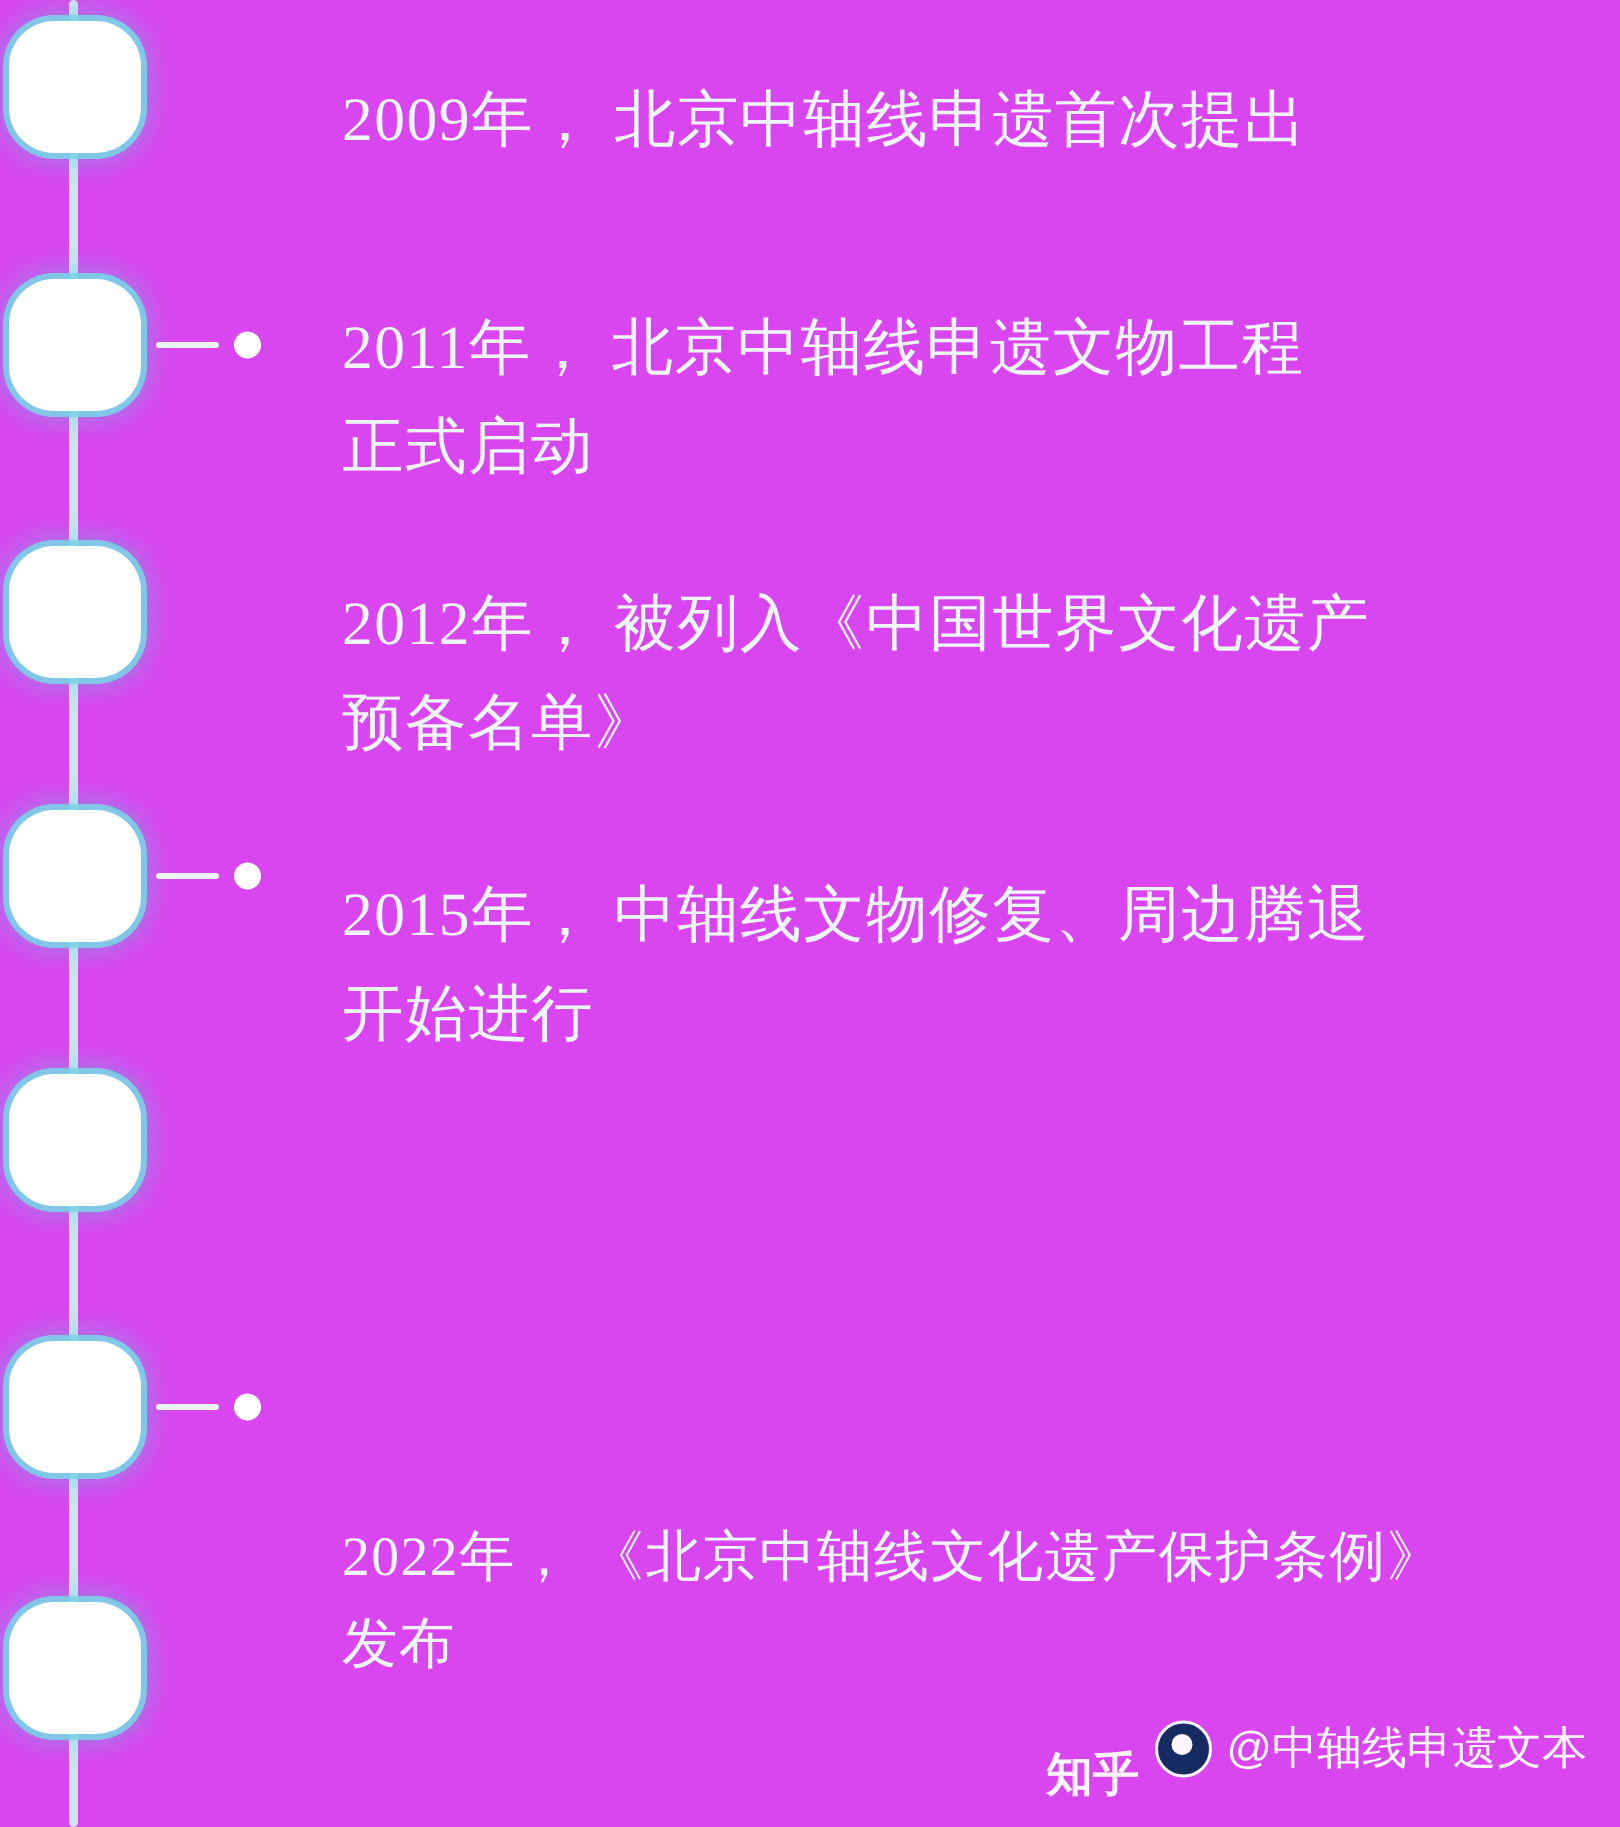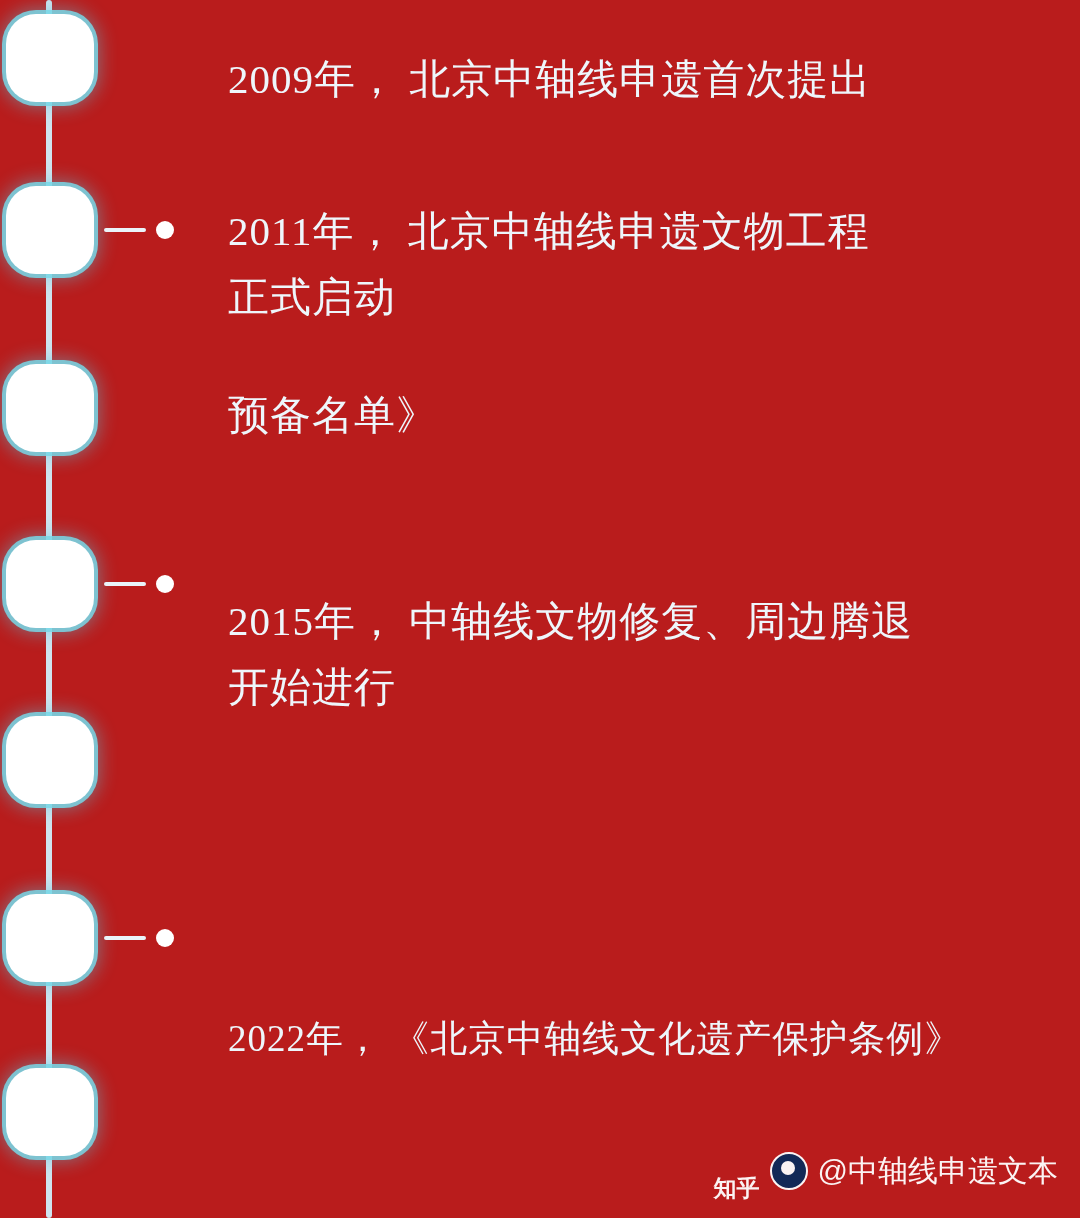--- a/index.html
+++ b/index.html
@@ -4,21 +4,21 @@
 <style>
   html, body {
     margin: 0;
     padding: 0;
     background: #0b2a5b;
   }
   #page {
     position: relative;
     width: 1080px;
     height: 1218px;
-    background: #b91c1c;
+    background: #d946ef;
     overflow: hidden;
     font-family: "Liberation Serif", "DejaVu Serif", serif;
   }
 
   
   .rail {
     position: absolute;
     left: 46px;
     top: 0;
     width: 6px;
@@ -89,21 +89,21 @@
     display: flex;
     align-items: center;
     gap: 10px;
     color: #ffffff;
     font-family: "Liberation Sans", sans-serif;
     font-size: 30px;
     opacity: 0.95;
   }
   .watermark .logo {
     font-family: "Liberation Serif", serif;
-    font-size: 23px;
+    font-size: 31px;
     font-weight: bold;
     margin-top: 35px;
   }
   .watermark .avatar {
     width: 34px;
     height: 34px;
     border-radius: 50%;
     background: #0b2a5b;
     border: 2px solid #ffffff;
     display: inline-block;
@@ -151,31 +151,33 @@
   <div class="entry" style="top:46px">
     <div class="line">2009年， 北京中轴线申遗首次提出</div>
   </div>
 
   <div class="entry" style="top:198px">
     <div class="line">2011年， 北京中轴线申遗文物工程</div>
     <div class="line">正式启动</div>
   </div>
 
   <div class="entry" style="top:382px">
+    <div class="line">2012年， 被列入《中国世界文化遗产</div>
     <div class="line">预备名单》</div>
   </div>
 
-  <div class="entry" style="top:588px">
+  <div class="entry" style="top:576px">
     <div class="line">2015年， 中轴线文物修复、周边腾退</div>
     <div class="line">开始进行</div>
   </div>
 
 
   <div class="entry small" style="top:1010px">
     <div class="line">2022年， 《北京中轴线文化遗产保护条例》</div>
+    <div class="line">发布</div>
   </div>
 
   <div class="watermark">
     <span class="logo">知乎</span>
     <span class="avatar"></span>
     <span>@中轴线申遗文本</span>
   </div>
 
 </div>
 

